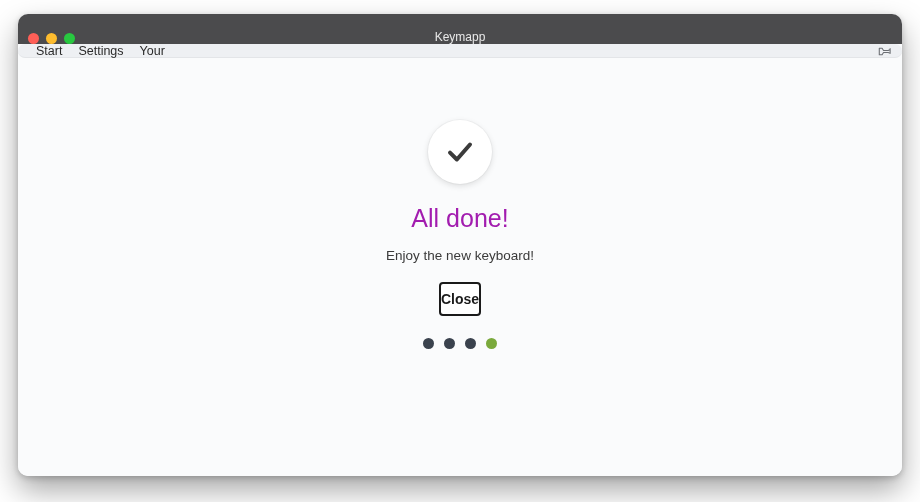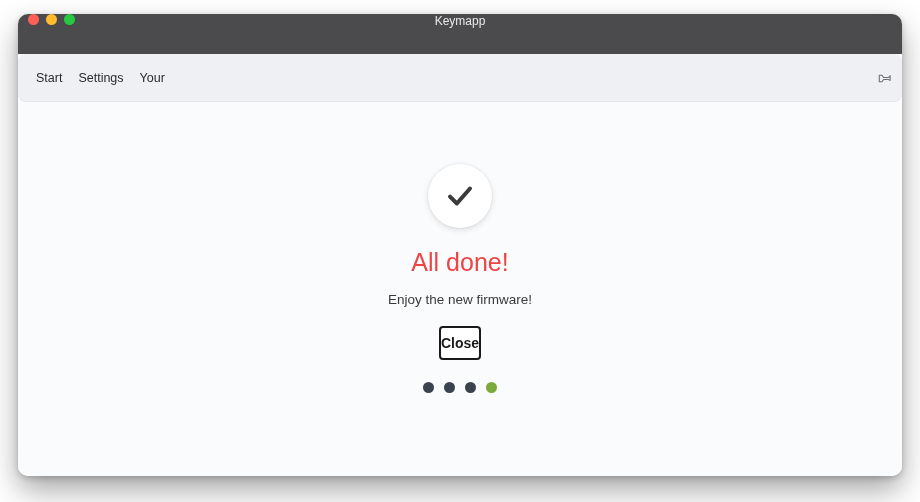--- a/index.html
+++ b/index.html
@@ -9,38 +9,38 @@
       width: 884px;
       height: 462px;
       border-radius: 10px;
       overflow: hidden;
       box-shadow: 0 14px 30px rgba(0,0,0,0.35), 0 2px 6px rgba(0,0,0,0.2);
       background: #fafbfc;
       display: flex;
       flex-direction: column;
     }
     .titlebar {
-      height: 40px;
+      height: 30px;
       background: #4b4b4d;
       display: flex;
-      align-items: flex-start;
+      align-items: flex-end;
       position: relative;
       flex-shrink: 0;
     }
     .traffic { display: flex; gap: 7px; margin-left: 10px; }
     .traffic span { width: 11px; height: 11px; border-radius: 50%; display: block; }
     .tl-close { background: #ff5f57; }
     .tl-min { background: #febc2e; }
     .tl-max { background: #28c840; }
     .title {
       position: absolute; left: 0; right: 0; text-align: center;
       color: #e8e8e8; font-size: 12px; font-weight: 500; pointer-events: none;
     }
     .menubar {
-      height: 48px;
+      height: 14px;
       background: #eef0f3;
       border-bottom: 1px solid #e3e5e8;
       display: flex;
       align-items: center;
       padding: 0 10px;
       flex-shrink: 0;
       position: relative;
       border-radius: 8px;
     }
     .menubar .menu-item {
@@ -65,21 +65,21 @@
     .check-circle {
       width: 64px; height: 64px; border-radius: 50%;
       background: #ffffff;
       box-shadow: 0 2px 6px rgba(0,0,0,0.12), 0 0 0 1px rgba(0,0,0,0.03);
       display: flex; align-items: center; justify-content: center;
       margin-bottom: 20px;
     }
     .check-circle svg { width: 30px; height: 30px; }
     .heading {
       font-size: 25px;
-      color: #ef4444;
+      color: #a21caf;
       font-weight: 500;
       margin-bottom: 14px;
     }
     .msg {
       font-size: 13.5px;
       color: #3a3a3a;
       line-height: 1.4;
       text-align: center;
       margin-bottom: 2px;
     }
@@ -124,21 +124,21 @@
       </div>
     </div>
 
     <div class="content">
       <div class="check-circle">
         <svg viewBox="0 0 24 24" fill="none" stroke="#3b3b3b" stroke-width="3.2" stroke-linecap="round" stroke-linejoin="round">
           <polyline points="4 12.5 9.5 18 20 6"></polyline>
         </svg>
       </div>
       <div class="heading">All done!</div>
-      <div class="msg">Enjoy the new firmware!</div>
+      <div class="msg">Enjoy the new keyboard!</div>
       <button class="close-btn">Close</button>
       <div class="dots">
         <span class="dot"></span>
         <span class="dot"></span>
         <span class="dot"></span>
         <span class="dot active"></span>
       </div>
     </div>
 
   </div>

